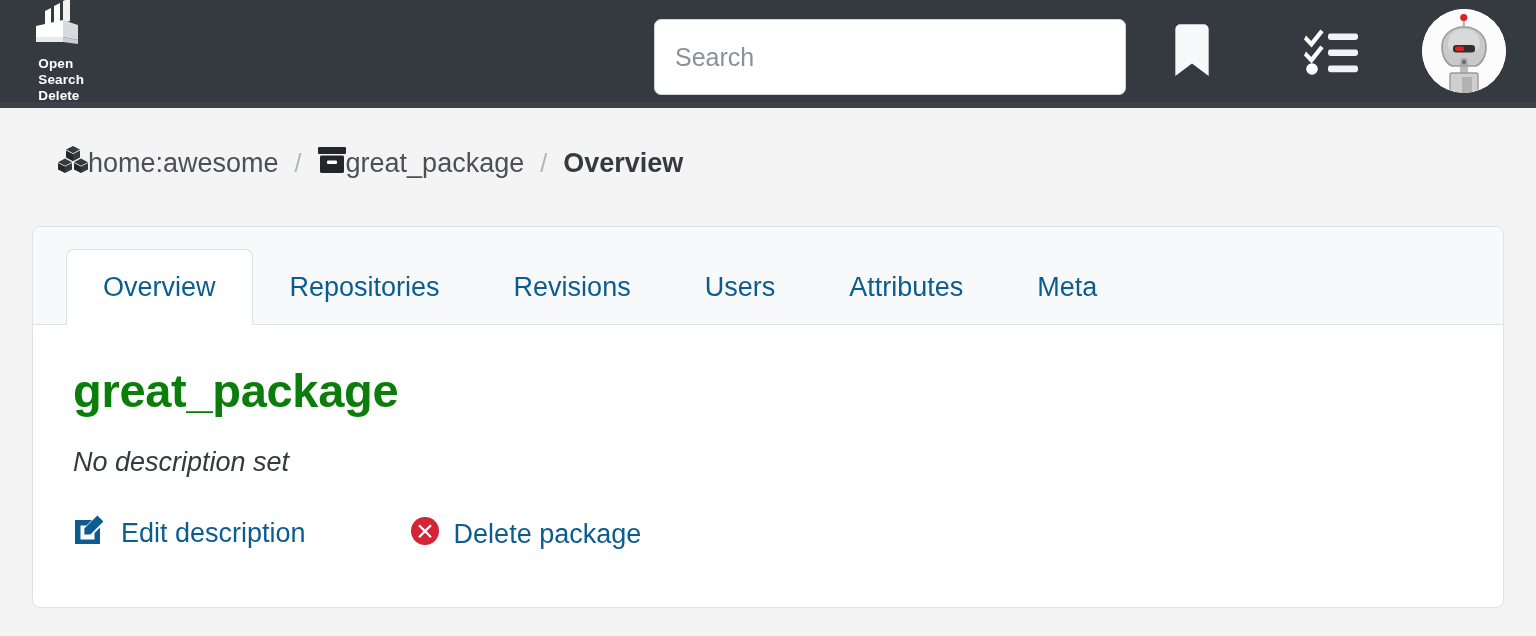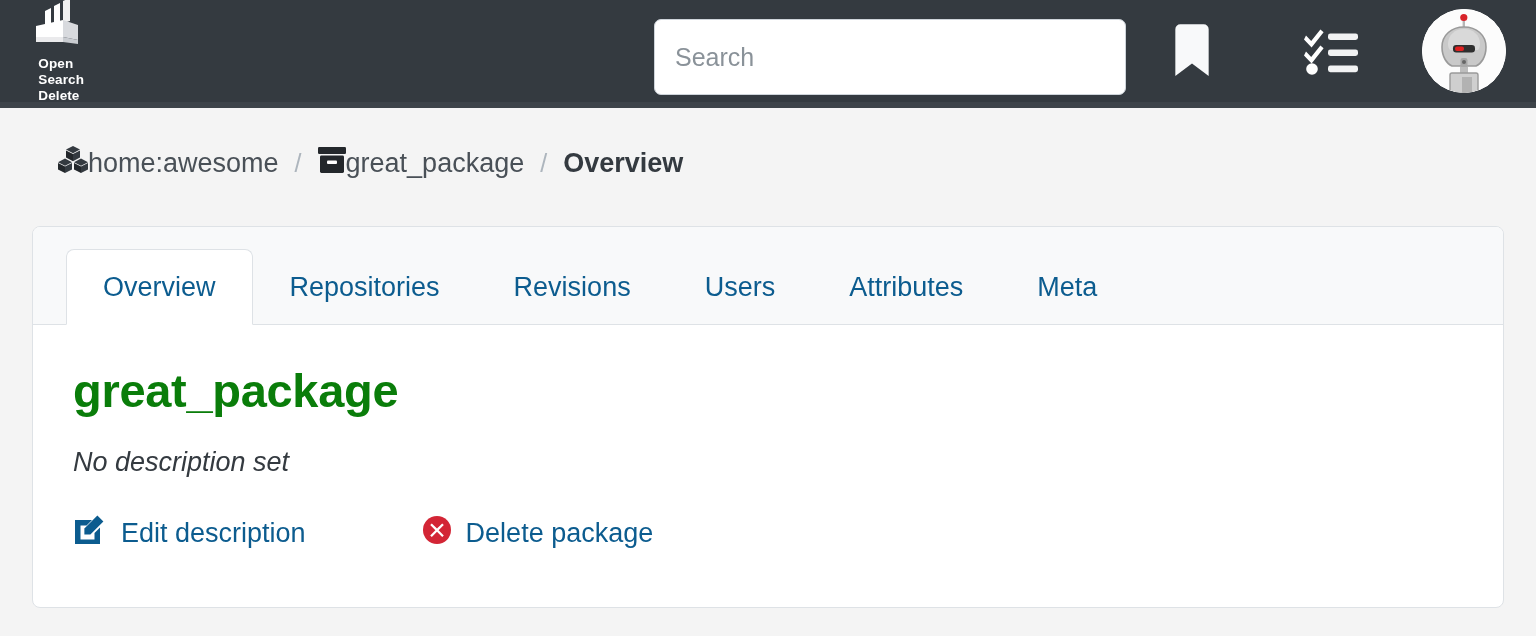--- a/index.html
+++ b/index.html
@@ -175,23 +175,23 @@
   }
   .pkg-desc {
     margin: 30px 0 0 0;
     font-size: 27px;
     font-style: italic;
     color: #343a40;
   }
 
   .actions {
     display: flex;
-    align-items: center;
+    align-items: flex-end;
     margin-top: 36px;
-    gap: 12px;
+    gap: 0;
   }
   .action-link {
     display: flex;
     align-items: center;
     gap: 14px;
     font-size: 27px;
     color: #0c5c8f;
     text-decoration: none;
     cursor: pointer;
   }

